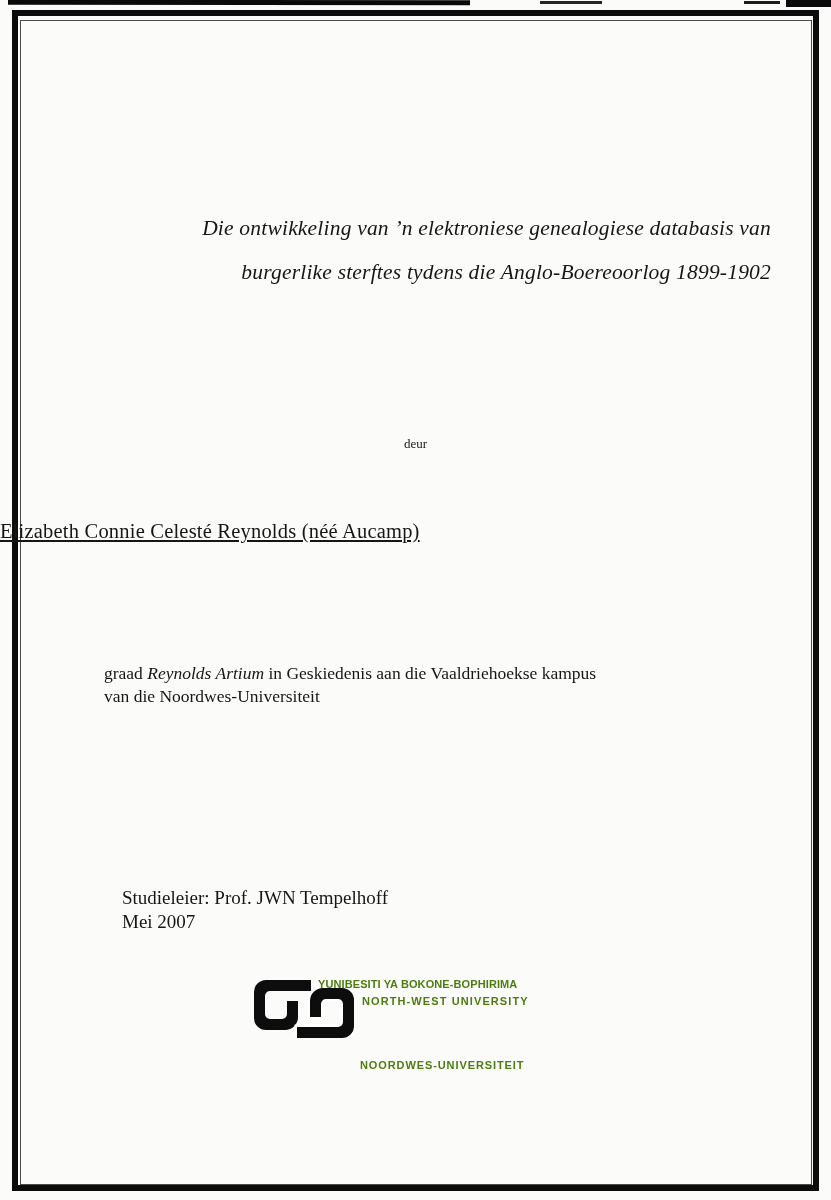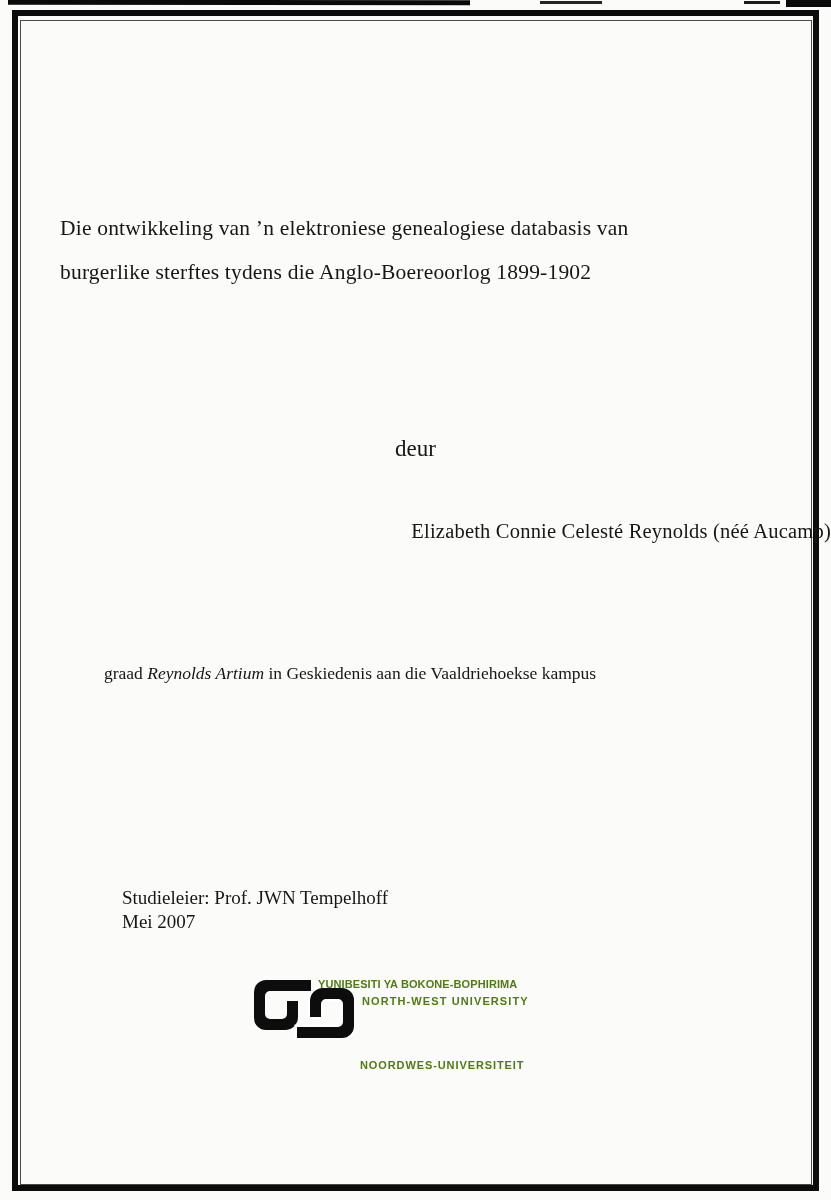--- a/index.html
+++ b/index.html
@@ -21,30 +21,31 @@
   .frame-outer {
     position: absolute; left: 12px; top: 10px; right: 12px; bottom: 9px;
     border: 6px solid #0c0c0c;
   }
   .frame-inner {
     position: absolute; left: 20px; top: 20px; right: 19px; bottom: 15px;
     border: 1px solid #4a4a4a;
   }
   .title-block {
     position: absolute; left: 60px; right: 60px; top: 206px;
-    text-align: left; font-size: 21.5px; line-height: 44px;
+    text-align: right; font-size: 21.5px; line-height: 44px;
     letter-spacing: 0.2px;
+    font-style: italic;
   }
   .byline {
     position: absolute; left: 0; right: 0; top: 436px;
-    text-align: center; font-size: 23px;
+    text-align: center; font-size: 13px;
   }
   .author {
     position: absolute; left: 0; right: 0; top: 520px;
-    text-align: right; font-size: 20.5px; letter-spacing: 0.2px;
+    text-align: left; font-size: 20.5px; letter-spacing: 0.2px; text-decoration: underline;
   }
   .submission {
     position: absolute; left: 104px; width: 645px; top: 662px;
     font-size: 17.5px; line-height: 23px;
   }
   .submission .line.justify { text-align: justify; text-align-last: justify; }
   .submission em { font-style: italic; }
   .supervisor-block {
     position: absolute; left: 104px; top: 886px;
     font-size: 19px; line-height: 23.5px; margin-left: 18px;
@@ -76,20 +77,21 @@
   <div>Die ontwikkeling van ’n elektroniese genealogiese databasis van</div>
   <div>burgerlike sterftes tydens die Anglo-Boereoorlog 1899-1902</div>
 </div>
 
 <div class="byline">deur</div>
 
 <div class="author">Elizabeth Connie Celesté Reynolds (néé Aucamp)</div>
 
 <div class="submission">
   <div class="line"><span>graad </span><em>Reynolds Artium</em><span> in Geskiedenis aan die Vaaldriehoekse kampus</span></div>
+  <div class="line"><span>van die Noordwes-Universiteit</span></div>
 </div>
 
 <div class="supervisor-block">
   <div>Studieleier: Prof. JWN Tempelhoff</div>
   <div>Mei 2007</div>
 </div>
 
 <div class="logo">
   <svg class="logo-mark" viewBox="0 0 100 58" xmlns="http://www.w3.org/2000/svg" aria-hidden="true">
 

